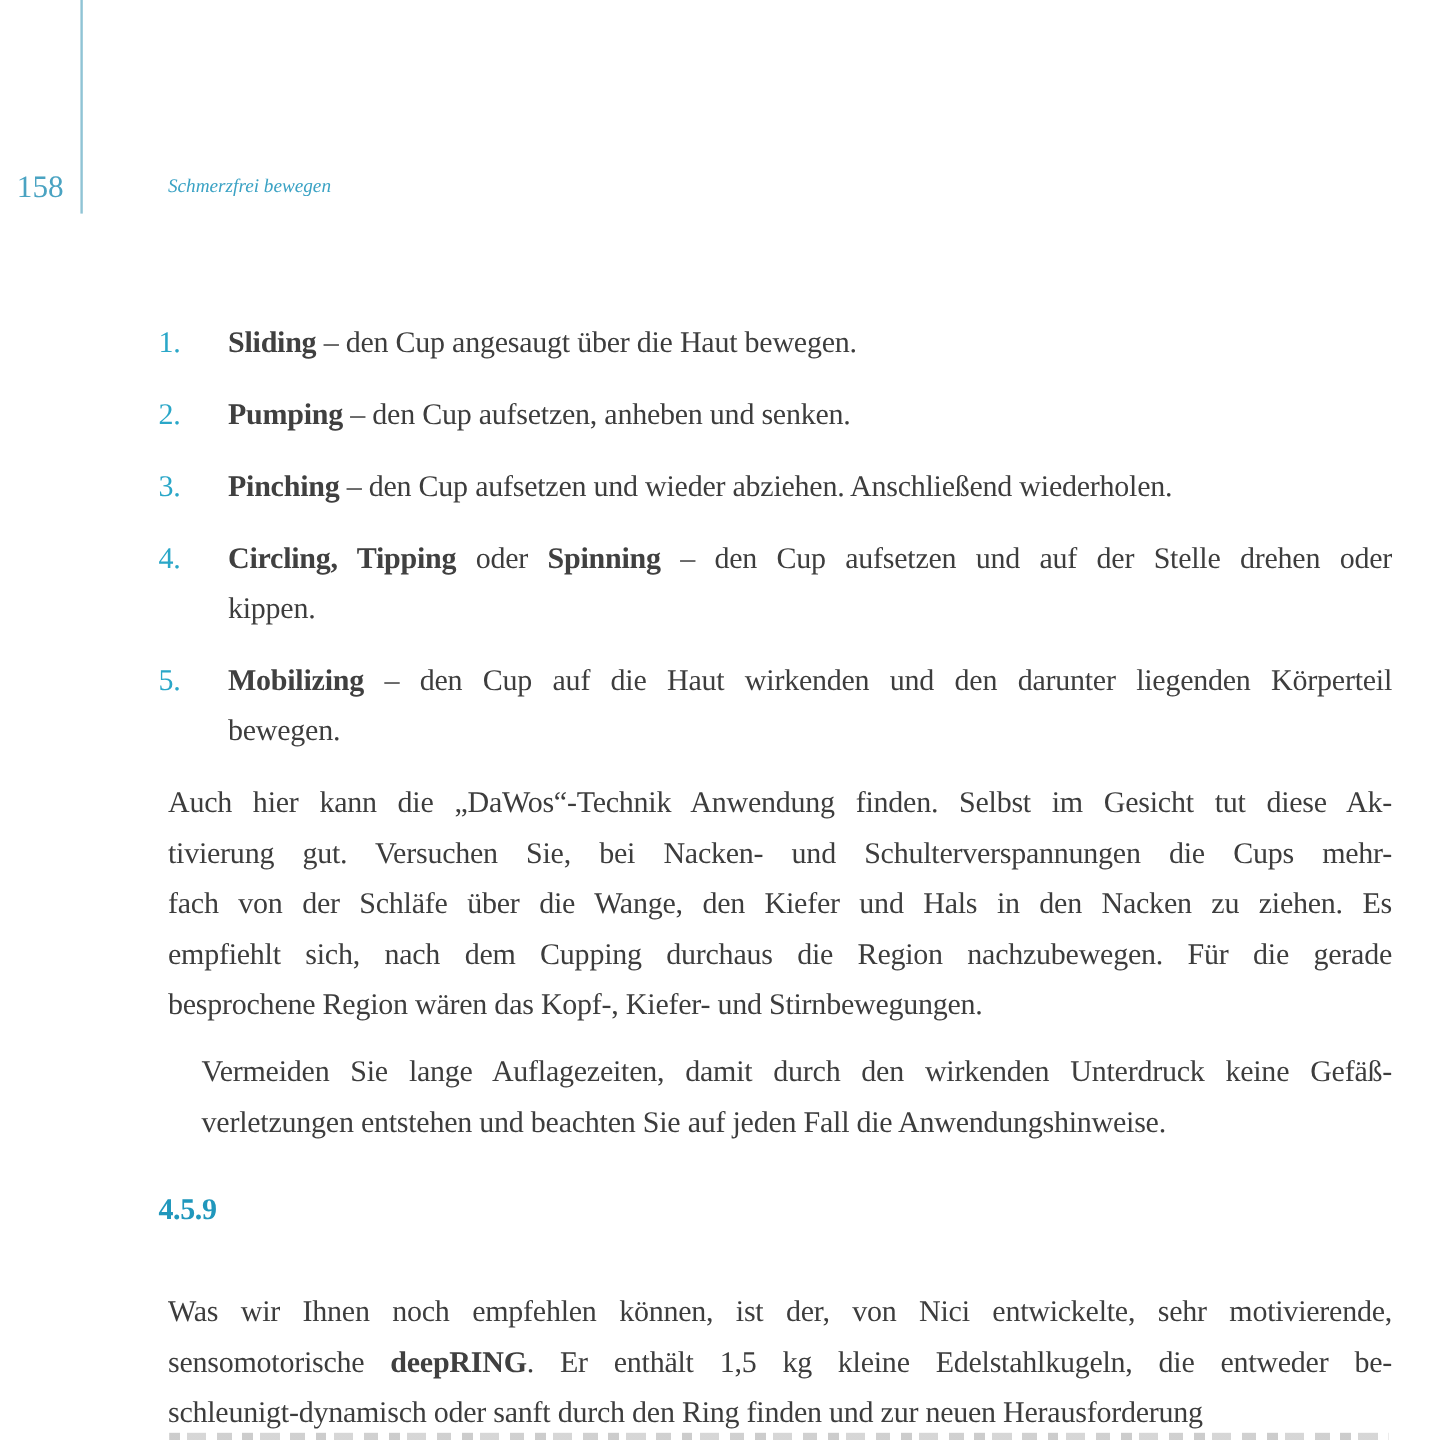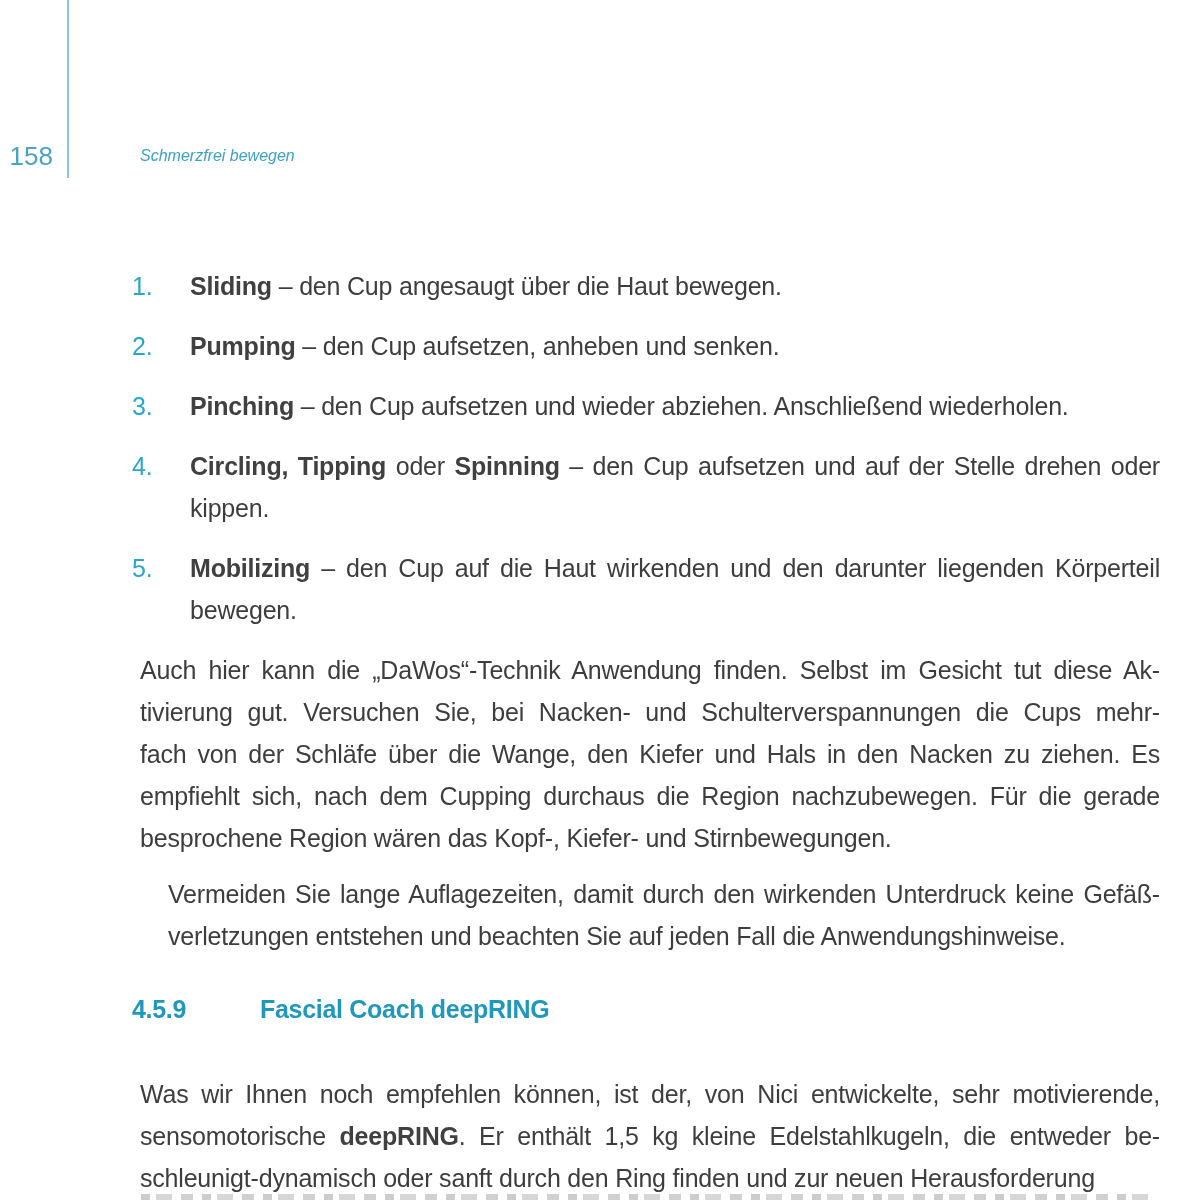--- a/index.html
+++ b/index.html
@@ -2,21 +2,21 @@
 <html style="--accent: #2aa7c8; --heading: #2097bc; --page-number: #4aa3c2; --running-title: #3aa2c4; --rule: #90c4d5; --body-text: #3d3d3d;"><head>
 <meta charset="utf-8">
 <style>
   html, body { margin: 0; padding: 0; background: #ffffff; }
   .page {
     position: relative;
     width: 1192px;
     height: 1200px;
     background: #ffffff;
     overflow: hidden;
-    font-family: Liberation Sans, sans-serif;
+    font-family: Liberation Serif, serif;
     color: var(--body-text, #3d3d3d);
   }
   .rule {
     position: absolute;
     left: 67px; top: 0;
     width: 2px; height: 178px;
     background: var(--rule, #90c4d5);
   }
   .page-number {
     position: absolute;
@@ -135,21 +135,20 @@
         <div class="line"><span>empfiehlt sich, nach dem Cupping durchaus die Region nachzubewegen. Für die gerade</span></div>
         <div class="line"><span>besprochene Region wären das Kopf-, Kiefer- und Stirnbewegungen.</span></div>
       </div>
     <div class="mt14">
         <div class="line"><span>Vermeiden Sie lange Auflagezeiten, damit durch den wirkenden Unterdruck keine Gefäß-</span></div>
         <div class="line"><span>verletzungen entstehen und beachten Sie auf jeden Fall die Anwendungshinweise.</span></div>
       </div>
 
     <div class="section-heading">
       <span class="h-num">4.5.9</span>
-      <span class="h-title">Fascial Coach deepRING</span>
     </div>
 
     <div class="mt44">
         <div class="line"><span>Was wir Ihnen noch empfehlen können, ist der, von Nici entwickelte, sehr motivierende,</span></div>
         <div class="line"><span>sensomotorische </span><span class="bold">deepRING</span><span>. Er enthält 1,5 kg kleine Edelstahlkugeln, die entweder be-</span></div>
         <div class="line"><span>schleunigt-dynamisch oder sanft durch den Ring finden und zur neuen Herausforderung</span></div>
       </div>
   </div>
 
   <div class="clipped-line"></div>

